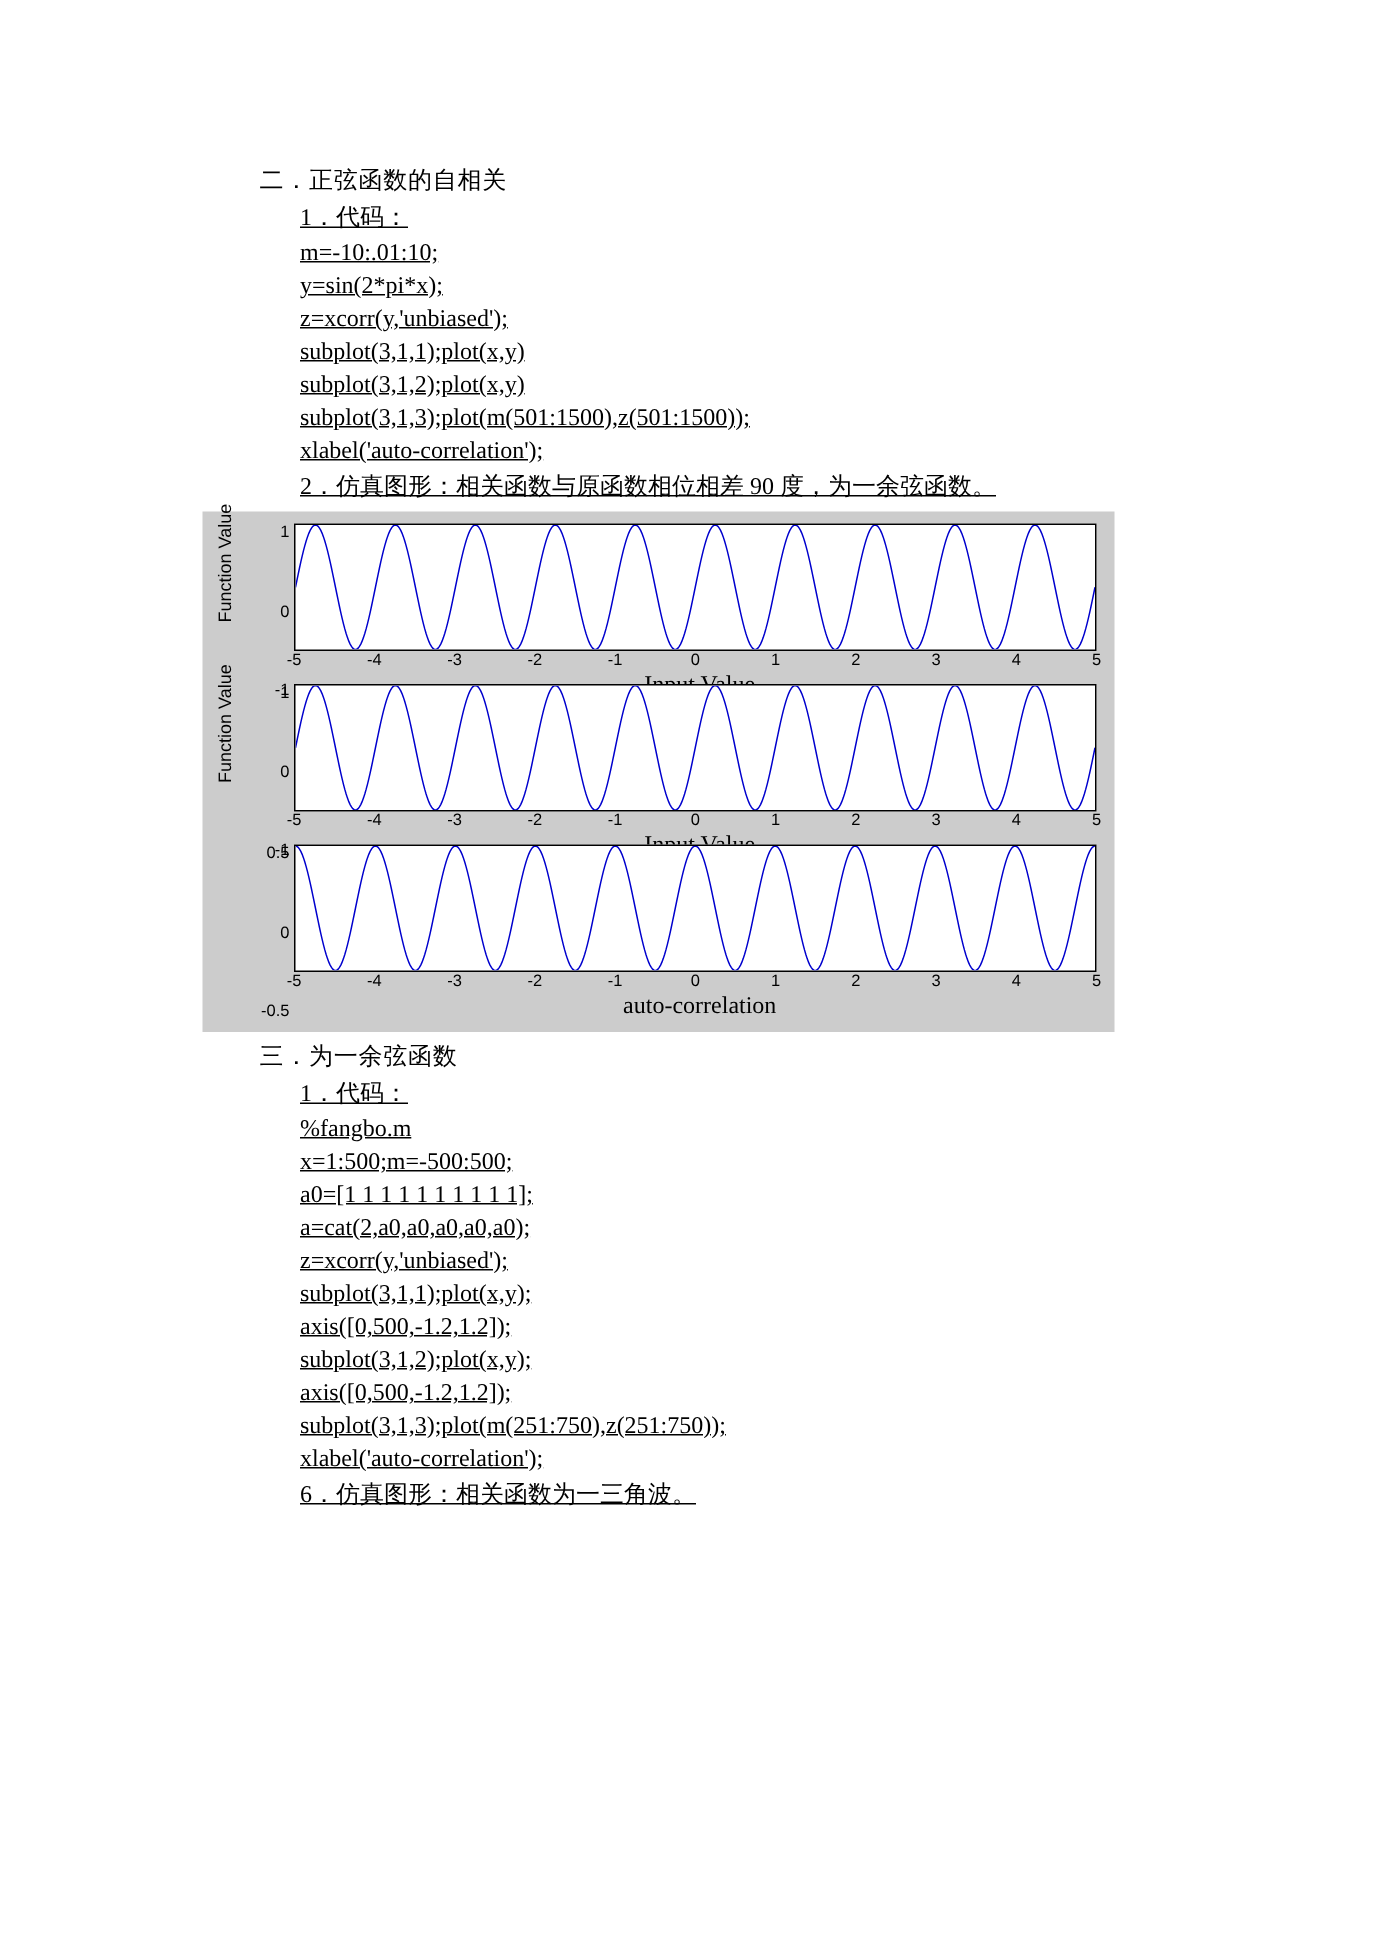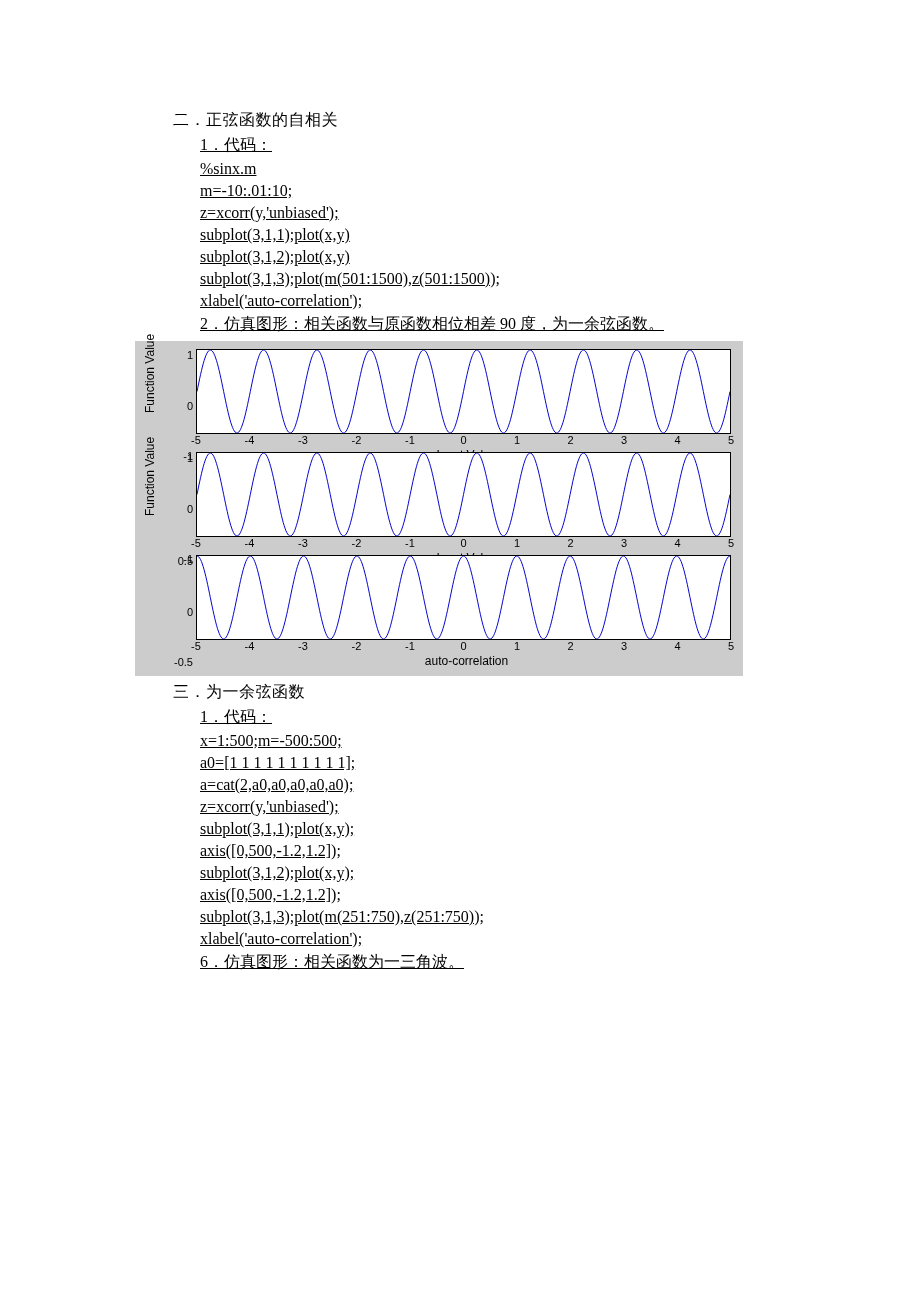--- a/index.html
+++ b/index.html
@@ -55,22 +55,22 @@
   transform: translateY(-50%) rotate(-90deg);
   transform-origin: center;
   font-size: 12px;
   font-family: Arial, sans-serif;
   white-space: nowrap;
   width: 14px;
   text-align: center;
 }
 .xlabel {
   text-align: center;
-  font-size: 12px;
-  font-family: Liberation Sans, sans-serif;
+  font-size: 16px;
+  font-family: Liberation Serif, serif;
   margin-left: 55px;
 }
 .xtick-row {
   position: relative;
   margin-left: 55px;
   margin-right: 6px;
   height: 14px;
   display: flex;
   justify-content: space-between;
   font-size: 11px;
@@ -108,22 +108,22 @@
   fill: none;
 }
 </style>
 </head>
 <body>
 
 <div class="page">
 
   <div class="section-title cn">二．正弦函数的自相关</div>
   <div class="line cn">1．代码：</div>
-  <div class="line">%sinx.m</div>
   <div class="line">m=-10:.01:10;</div>
+  <div class="line">y=sin(2*pi*x);</div>
   <div class="line">z=xcorr(y,'unbiased');</div>
   <div class="line">subplot(3,1,1);plot(x,y)</div>
   <div class="line">subplot(3,1,2);plot(x,y)</div>
   <div class="line">subplot(3,1,3);plot(m(501:1500),z(501:1500));</div>
   <div class="line">xlabel('auto-correlation');</div>
   <div class="line cn">2．仿真图形：相关函数与原函数相位相差 90 度，为一余弦函数。</div>
 
   <div class="figure">
 
     <div class="subplot">
@@ -206,20 +206,21 @@
         <span class="xtick">4</span>
         <span class="xtick">5</span>
       </div>
       <div class="xlabel">auto-correlation</div>
     </div>
 
   </div>
 
   <div class="section-title cn">三．为一余弦函数</div>
   <div class="line cn">1．代码：</div>
+  <div class="line">%fangbo.m</div>
   <div class="line">x=1:500;m=-500:500;</div>
   <div class="line">a0=[1 1 1 1 1 1 1 1 1 1];</div>
   <div class="line">a=cat(2,a0,a0,a0,a0,a0);</div>
   <div class="line">z=xcorr(y,'unbiased');</div>
   <div class="line">subplot(3,1,1);plot(x,y);</div>
   <div class="line">axis([0,500,-1.2,1.2]);</div>
   <div class="line">subplot(3,1,2);plot(x,y);</div>
   <div class="line">axis([0,500,-1.2,1.2]);</div>
   <div class="line">subplot(3,1,3);plot(m(251:750),z(251:750));</div>
   <div class="line">xlabel('auto-correlation');</div>

